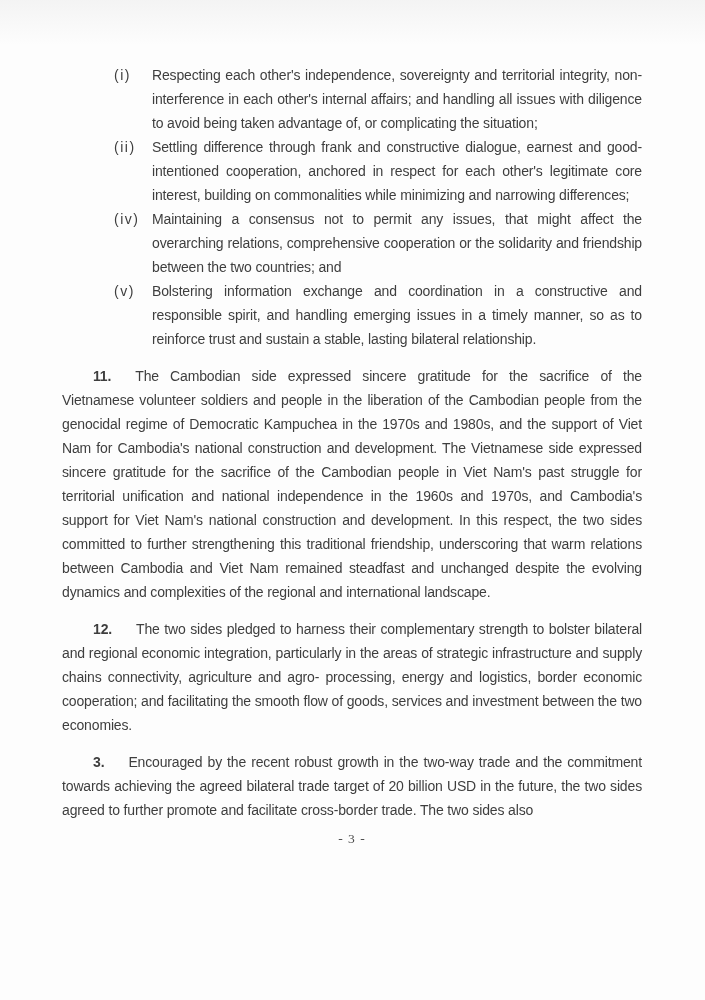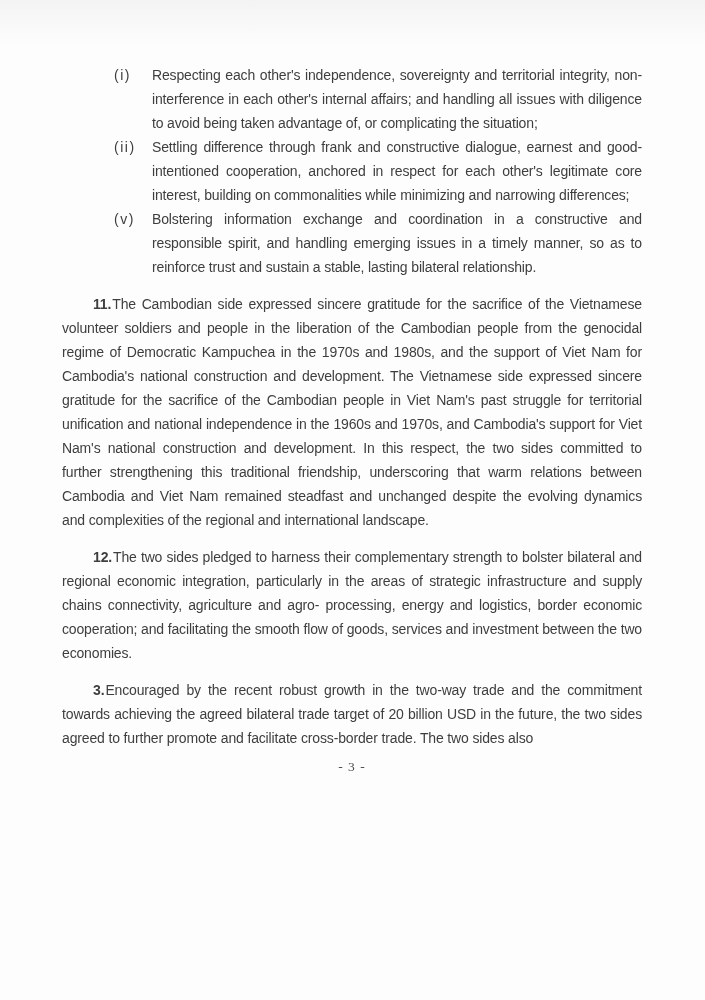--- a/index.html
+++ b/index.html
@@ -52,21 +52,21 @@
   .list-text {
     flex: 1 1 auto;
     text-align: justify;
   }
   .para {
     margin: 13px 0 0 0;
     text-indent: 31px;
   }
   .para-num {
     font-weight: 700;
-    margin-right: 1px;
+    margin-right: 24px;
   }
   .page-number {
     margin-top: 5px;
     text-align: center;
     text-indent: 0;
     font-family: "Liberation Serif", serif;
     font-size: 13.5px;
     letter-spacing: 1px;
     color: #4a4a4a;
   }
@@ -80,20 +80,24 @@
     <div class="sub-list">
       <div class="list-item">
         <span class="list-marker">(i)</span>
         <span class="list-text">Respecting each other's independence, sovereignty and territorial integrity, non-interference in each other's internal affairs; and handling all issues with diligence to avoid being taken advantage of, or complicating the situation;</span>
       </div>
       <div class="list-item">
         <span class="list-marker">(ii)</span>
         <span class="list-text">Settling difference through frank and constructive dialogue, earnest and good-intentioned cooperation, anchored in respect for each other's legitimate core interest, building on commonalities while minimizing and narrowing differences;</span>
       </div>
       <div class="list-item">
+        <span class="list-marker">(iv)</span>
+        <span class="list-text">Maintaining a consensus not to permit any issues, that might affect the overarching relations, comprehensive cooperation or the solidarity and friendship between the two countries; and</span>
+      </div>
+      <div class="list-item">
         <span class="list-marker">(v)</span>
         <span class="list-text">Bolstering information exchange and coordination in a constructive and responsible spirit, and handling emerging issues in a timely manner, so as to reinforce trust and sustain a stable, lasting bilateral relationship.</span>
       </div>
     </div>
 
     <p class="para">
       <span class="para-num">11.</span><span>The Cambodian side expressed sincere gratitude for the sacrifice of the Vietnamese volunteer soldiers and people in the liberation of the Cambodian people from the genocidal regime of Democratic Kampuchea in the 1970s and 1980s, and the support of Viet Nam for Cambodia's national construction and development. The Vietnamese side expressed sincere gratitude for the sacrifice of the Cambodian people in Viet Nam's past struggle for territorial unification and national independence in the 1960s and 1970s, and Cambodia's support for Viet Nam's national construction and development. In this respect, the two sides committed to further strengthening this traditional friendship, underscoring that warm relations between Cambodia and Viet Nam remained steadfast and unchanged despite the evolving dynamics and complexities of the regional and international landscape.</span>
     </p>
 
     <p class="para">

